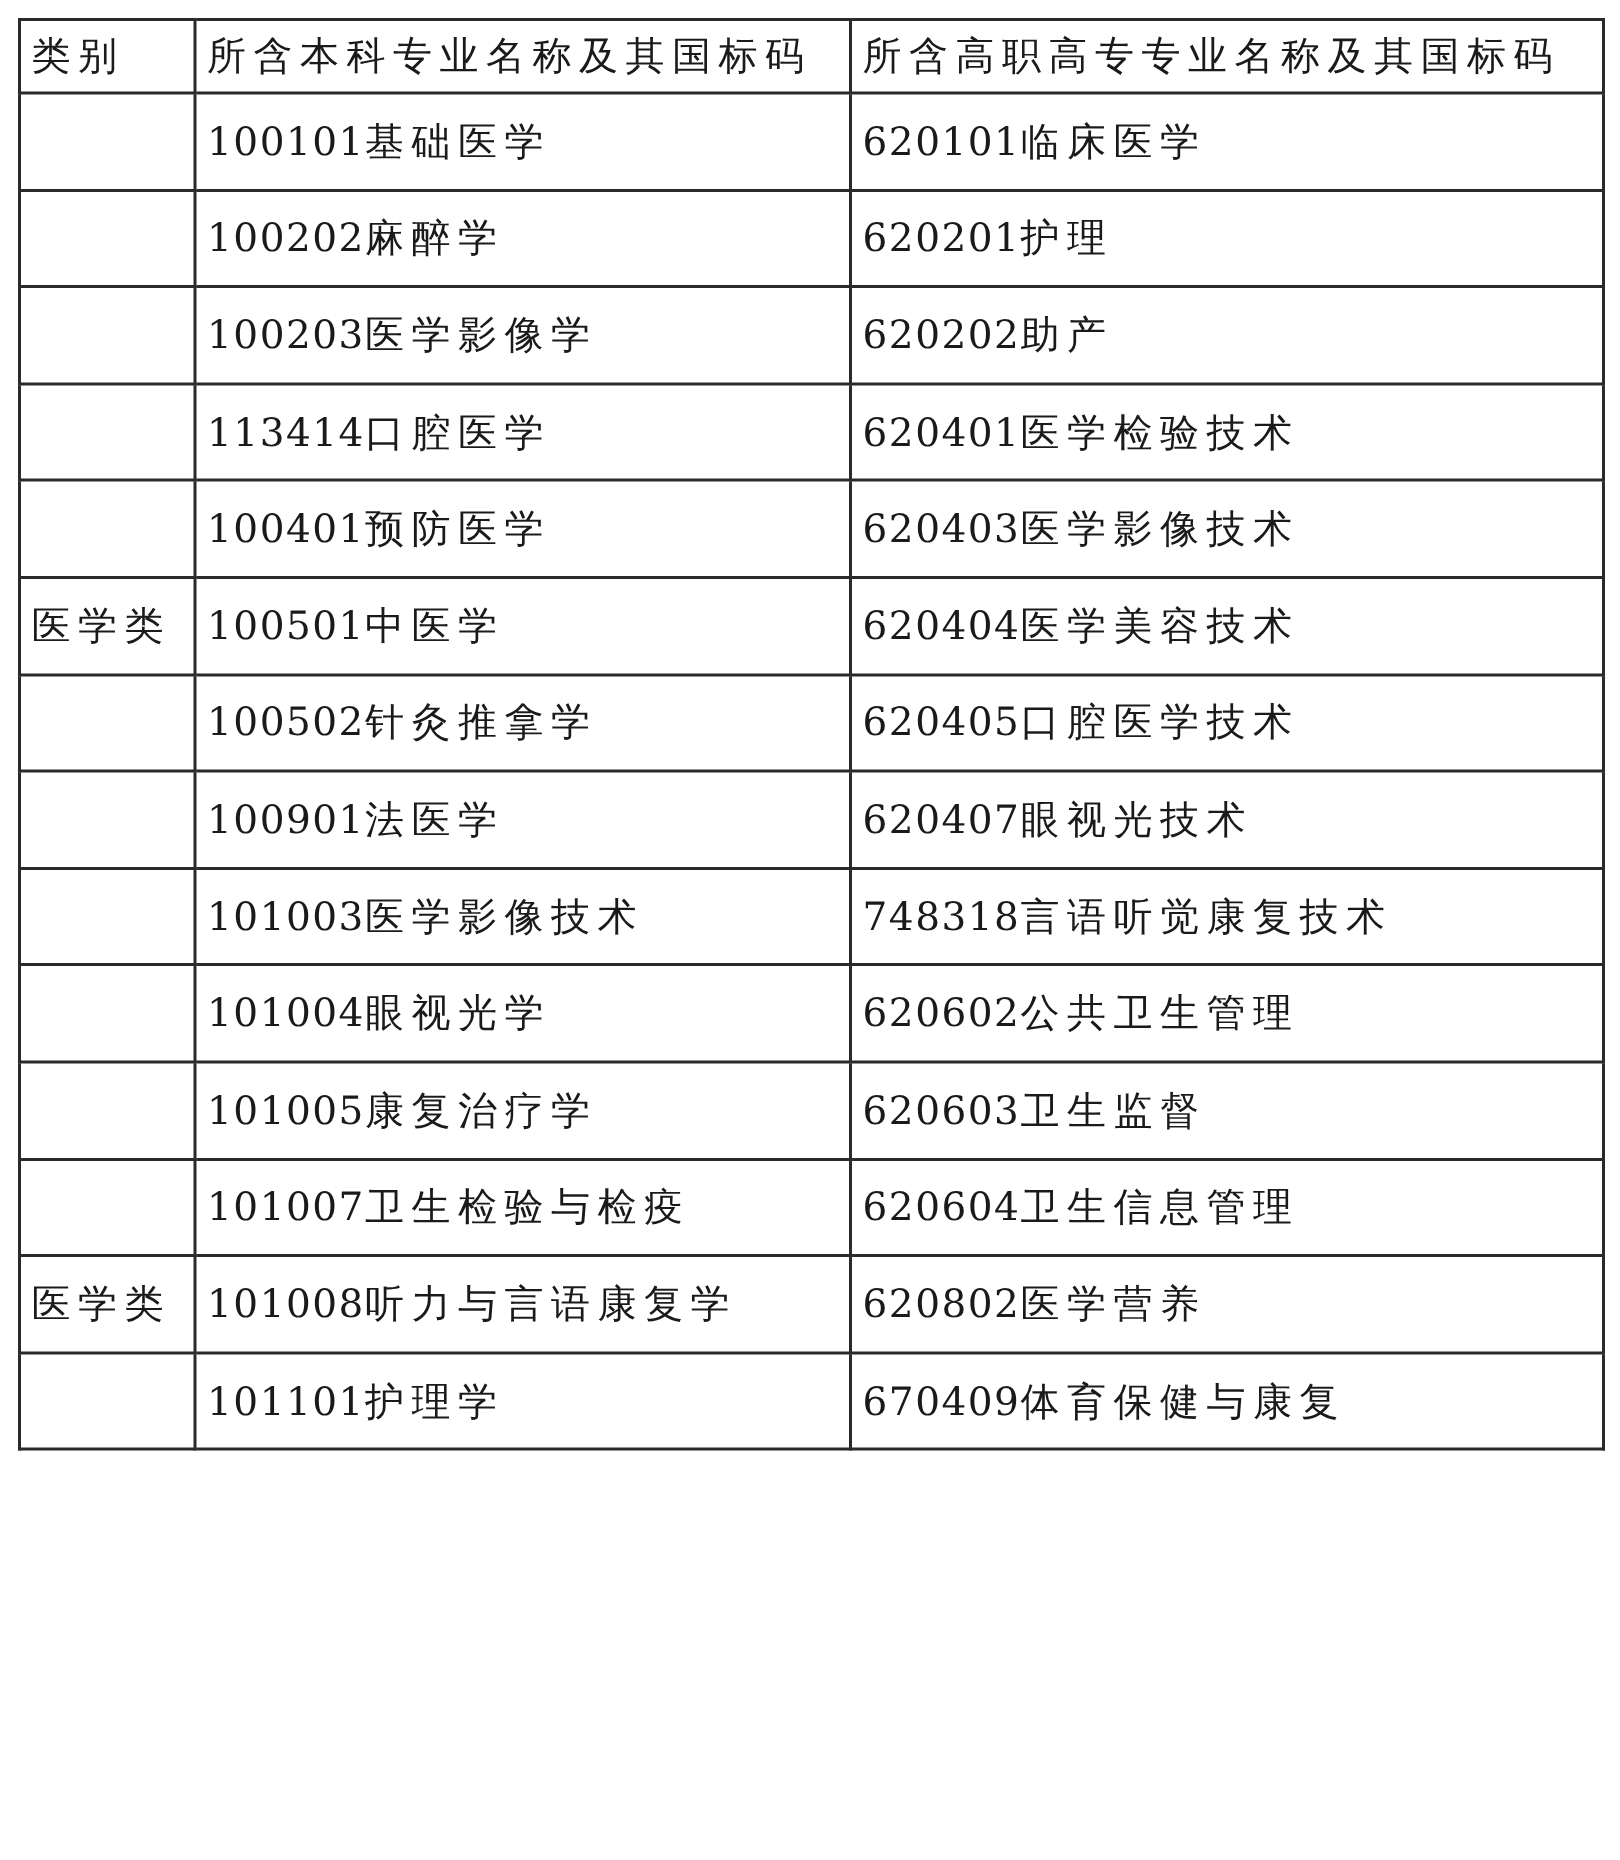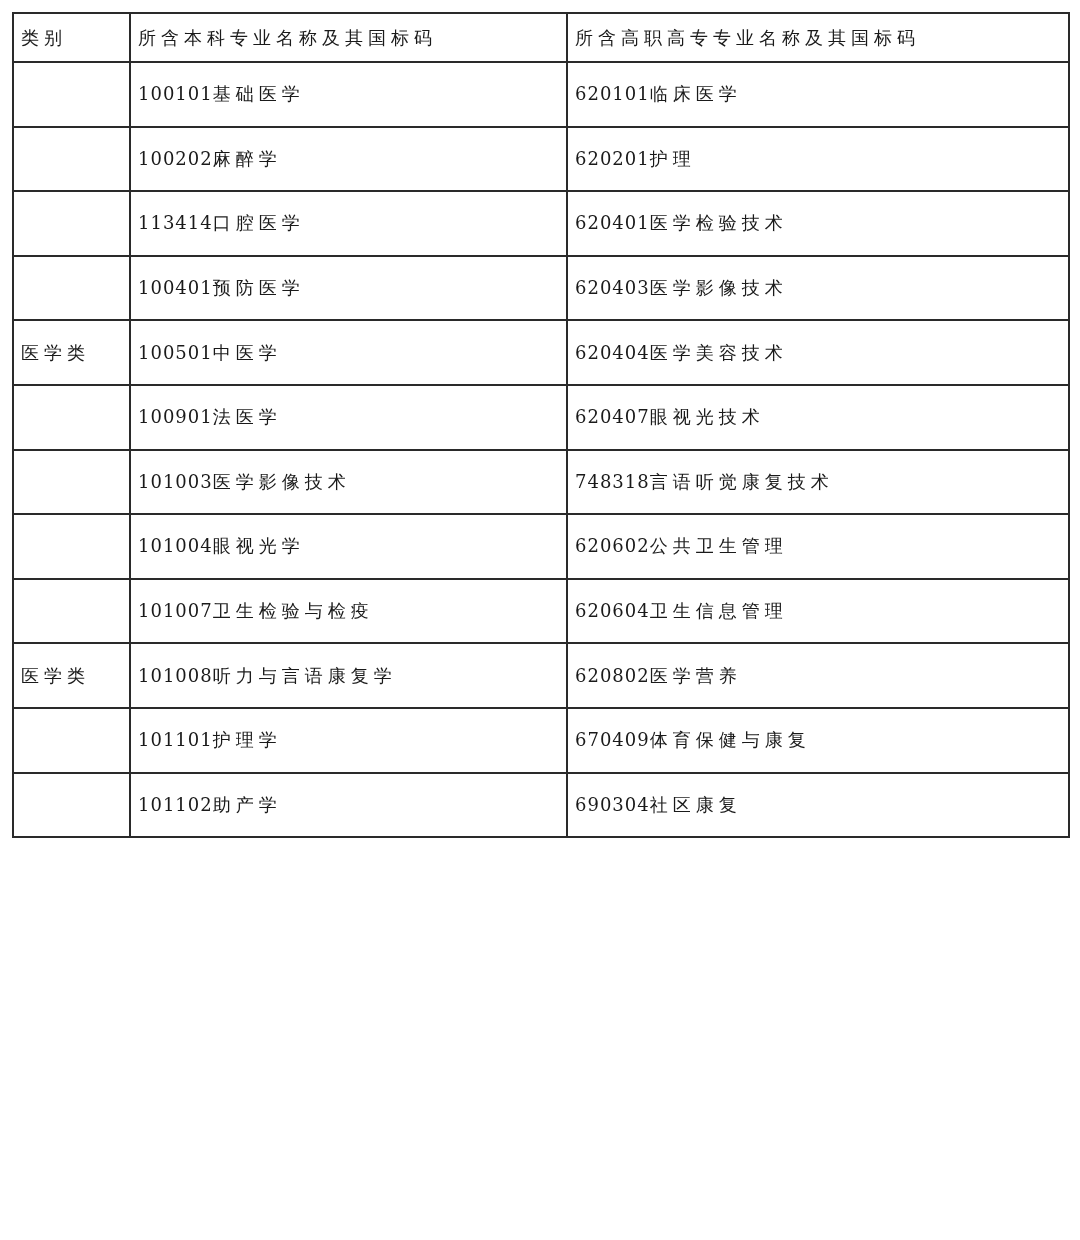--- a/index.html
+++ b/index.html
@@ -2,21 +2,21 @@
 <html><head>
 <meta charset="utf-8">
 <style>
   html, body { margin:0; padding:0; background:#ffffff; }
   body { width:1080px; height:1240px; position:relative; overflow:hidden;
          font-family:"DejaVu Serif","Liberation Serif",serif; color:#1a1a1a; }
   table.grid { position:absolute; left:12px; top:12px; width:1056px;
                border-collapse:collapse; table-layout:fixed; }
   table.grid td, table.grid th { border:2px solid #2a2a2a; padding:0 0 0 7px;
                font-weight:normal; text-align:left; white-space:nowrap;
-               font-size:18px; letter-spacing:5px; overflow:hidden; }
+               font-size:26px; letter-spacing:5px; overflow:hidden; }
   table.grid th { height:47px; }
   table.grid td { height:62.6px;margin-left:32px; }
   col.c1 { width:117px; } col.c2 { width:437px; } col.c3 { width:502px; }
   .code { letter-spacing:1px; }
 </style>
 </head>
 <body>
 
 <table class="grid">
   <colgroup>
@@ -37,62 +37,72 @@
         <td><span class="code">100101</span><span>基础医学</span></td>
         <td><span class="code">620101</span><span>临床医学</span></td>
       </tr>
       <tr>
         <td></td>
         <td><span class="code">100202</span><span>麻醉学</span></td>
         <td><span class="code">620201</span><span>护理</span></td>
       </tr>
       <tr>
         <td></td>
+        <td><span class="code">100203</span><span>医学影像学</span></td>
+        <td><span class="code">620202</span><span>助产</span></td>
+      </tr>
+      <tr>
+        <td></td>
         <td><span class="code">113414</span><span>口腔医学</span></td>
         <td><span class="code">620401</span><span>医学检验技术</span></td>
       </tr>
       <tr>
         <td></td>
         <td><span class="code">100401</span><span>预防医学</span></td>
         <td><span class="code">620403</span><span>医学影像技术</span></td>
       </tr>
       <tr>
         <td>医学类</td>
         <td><span class="code">100501</span><span>中医学</span></td>
         <td><span class="code">620404</span><span>医学美容技术</span></td>
+      </tr>
+      <tr>
+        <td></td>
+        <td><span class="code">100502</span><span>针灸推拿学</span></td>
+        <td><span class="code">620405</span><span>口腔医学技术</span></td>
       </tr>
       <tr>
         <td></td>
         <td><span class="code">100901</span><span>法医学</span></td>
         <td><span class="code">620407</span><span>眼视光技术</span></td>
       </tr>
       <tr>
         <td></td>
         <td><span class="code">101003</span><span>医学影像技术</span></td>
         <td><span class="code">748318</span><span>言语听觉康复技术</span></td>
       </tr>
       <tr>
         <td></td>
         <td><span class="code">101004</span><span>眼视光学</span></td>
         <td><span class="code">620602</span><span>公共卫生管理</span></td>
       </tr>
       <tr>
         <td></td>
+        <td><span class="code">101005</span><span>康复治疗学</span></td>
+        <td><span class="code">620603</span><span>卫生监督</span></td>
+      </tr>
+      <tr>
+        <td></td>
         <td><span class="code">101007</span><span>卫生检验与检疫</span></td>
         <td><span class="code">620604</span><span>卫生信息管理</span></td>
       </tr>
       <tr>
         <td>医学类</td>
         <td><span class="code">101008</span><span>听力与言语康复学</span></td>
         <td><span class="code">620802</span><span>医学营养</span></td>
       </tr>
       <tr>
         <td></td>
         <td><span class="code">101101</span><span>护理学</span></td>
         <td><span class="code">670409</span><span>体育保健与康复</span></td>
       </tr>
-      <tr>
-        <td></td>
-        <td><span class="code">101102</span><span>助产学</span></td>
-        <td><span class="code">690304</span><span>社区康复</span></td>
-      </tr>
     </tbody>
 </table>
 
 </body></html>

